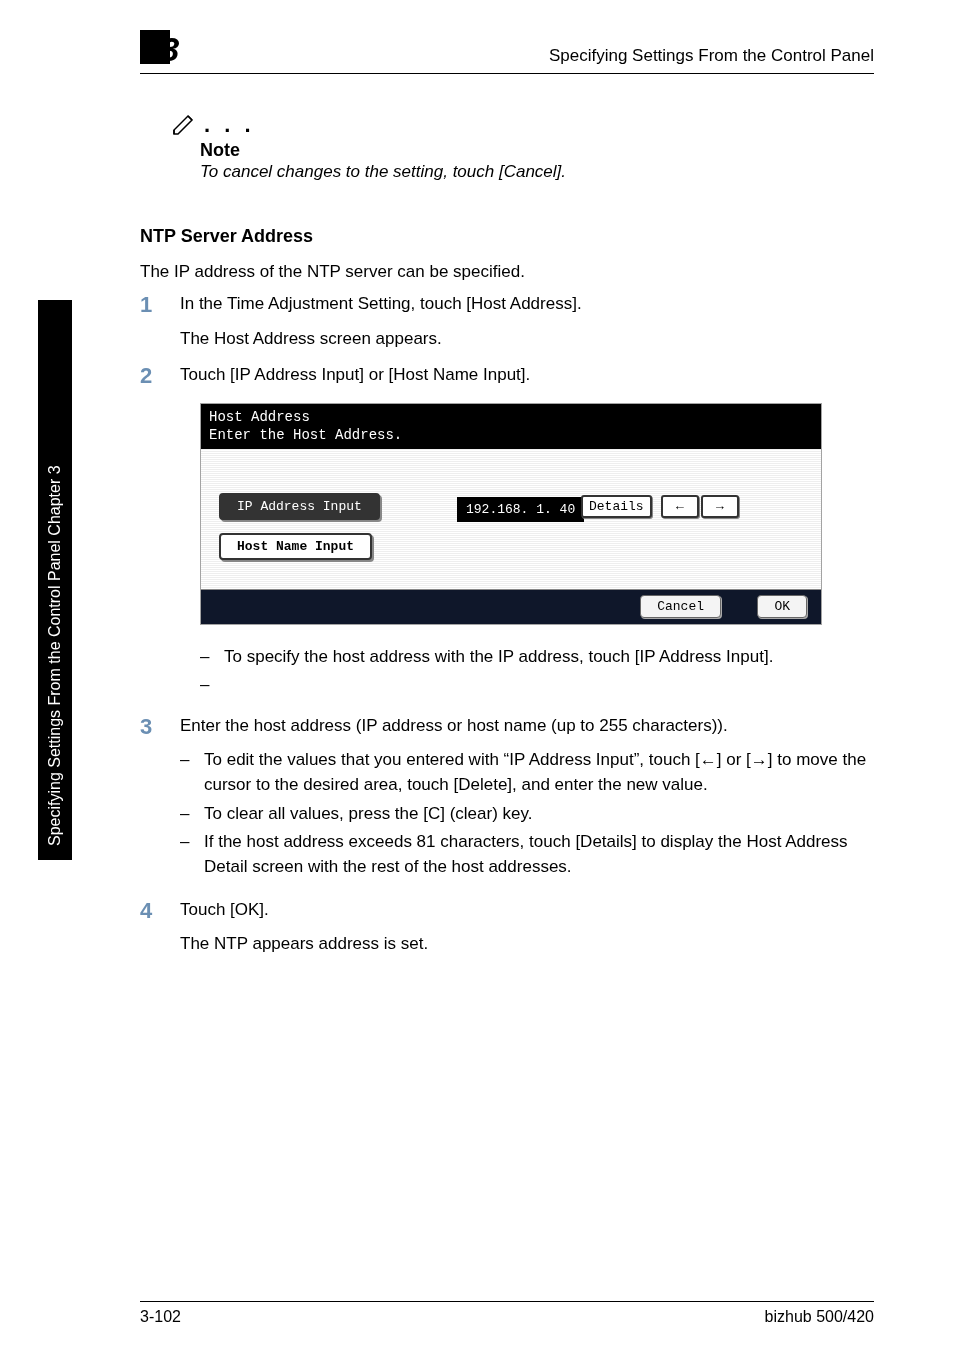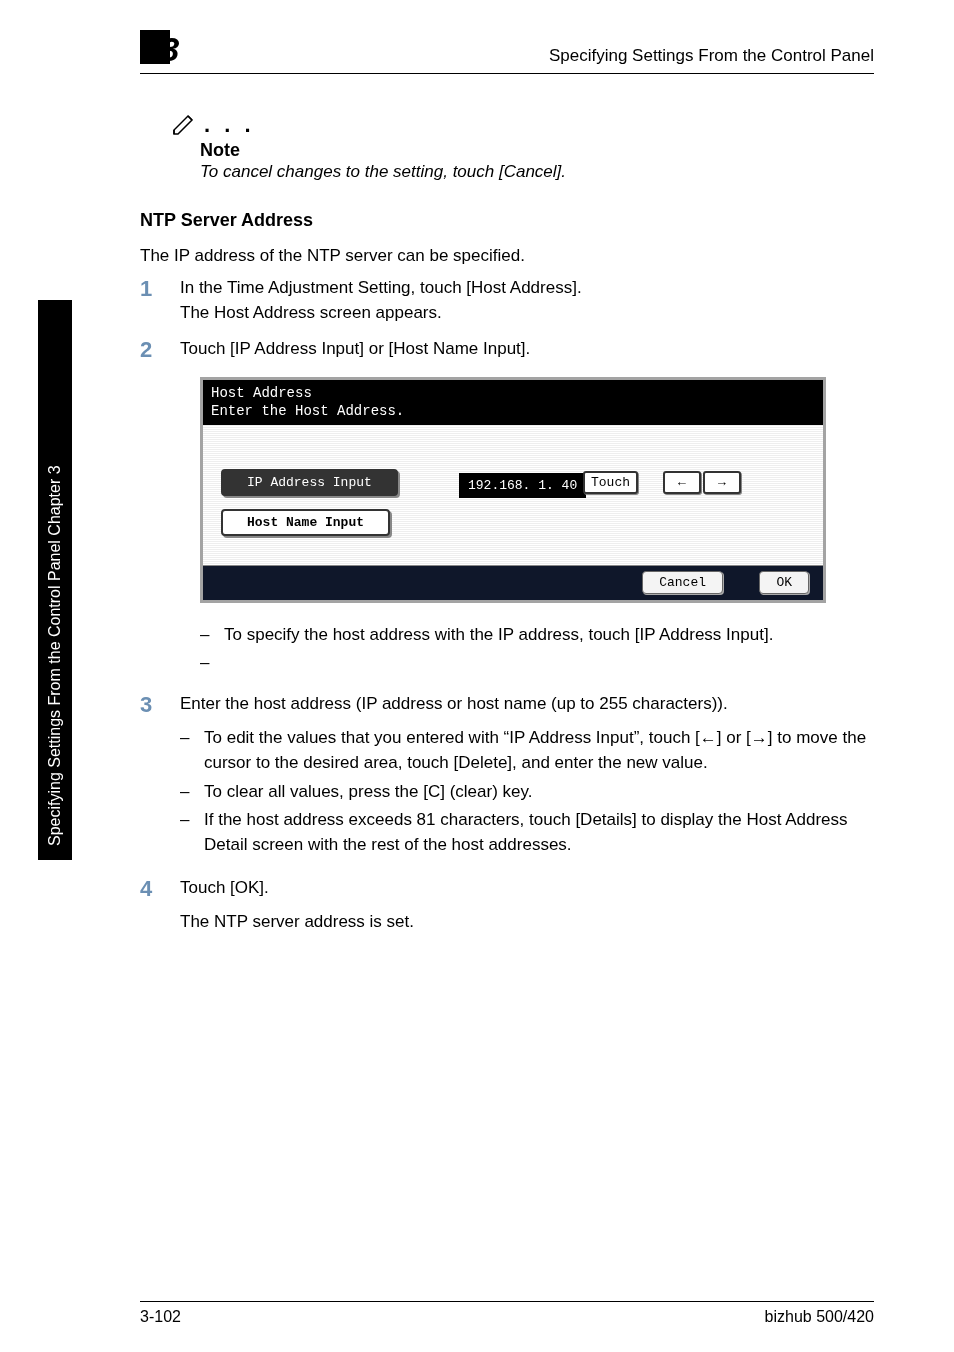--- a/index.html
+++ b/index.html
@@ -81,21 +81,21 @@
   .note-body {
     font-style: italic;
     font-size: 17px;
     margin-left: 60px;
     margin-right: 10px;
     line-height: 1.35;
   }
   .section-heading {
     font-weight: bold;
     font-size: 18px;
-    margin-top: 26px;
+    margin-top: 42px;
     margin-bottom: 14px;
   }
   .para {
     font-size: 17px;
     line-height: 1.35;
     margin-bottom: 8px;
   }
   .step {
     display: flex;
     margin-bottom: 12px;
@@ -121,21 +121,21 @@
     display:flex;
     margin-bottom:4px;
   }
   .bullets .dash {
     width: 24px;
     flex-shrink:0;
   }
   .screenshot {
     margin: 14px 0 20px 60px;
     width: 620px;
-    border: 3px solid #a3a3a3;
+    border: 1px solid #a3a3a3;
     background: #fff;
     font-family: "Courier New", monospace;
   }
   .ss-titlebar {
     background: #000;
     color: #fff;
     padding: 4px 8px;
     font-size: 14px;
     line-height: 1.3;
   }
@@ -144,21 +144,21 @@
     position: relative;
     background-image: repeating-linear-gradient(0deg,#fff,#fff 1px,#eee 1px,#eee 2px),
                       repeating-linear-gradient(90deg,#fff,#fff 1px,#eee 1px,#eee 2px);
     border-bottom:1px solid #888;
   }
   .ss-btn {
     position:absolute;
     border:2px solid #333;
     background:#fff;
     font-size:13px;
-    padding:4px 24px;
+    padding:4px 16px;
     border-radius:4px;
     box-shadow: 2px 2px 0 #888;
   }
   .ss-btn.dark {
     background:#333;
     color:#fff;
   }
   .ss-field {
     position:absolute;
     background:#000;
@@ -230,39 +230,39 @@
   <div class="note-heading">Note</div>
   <div class="note-body">To cancel changes to the setting, touch [Cancel].</div>
 
   <div class="section-heading">NTP Server Address</div>
   <div class="para">The IP address of the NTP server can be specified.</div>
 
   <div class="step">
     <div class="step-num">1</div>
     <div class="step-body">
       <div>In the Time Adjustment Setting, touch [Host Address].</div>
-      <div style="margin-top:0;">The Host Address screen appears.</div>
+      <div style="margin-top:10px;">The Host Address screen appears.</div>
     </div>
   </div>
 
   <div class="step">
     <div class="step-num">2</div>
     <div class="step-body">Touch [IP Address Input] or [Host Name Input].</div>
   </div>
 
   <div class="screenshot">
     <div class="ss-titlebar">
       <div>Host Address</div>
       <div>Enter the Host Address.</div>
     </div>
     <div class="ss-body">
       <div class="ss-btn dark" style="left:18px; top:44px;">IP Address Input</div>
       <div class="ss-btn" style="left:18px; top:84px;font-weight:bold;">Host Name Input</div>
       <div class="ss-field" style="left:240px; top:48px;">192.168.  1. 40</div>
-      <div class="ss-small" style="left:380px; top:46px;">Touch</div>
+      <div class="ss-small" style="left:380px; top:46px;">Details</div>
       <div class="ss-small" style="left:460px; top:46px; width:22px; text-align:center;">←</div>
       <div class="ss-small" style="left:500px; top:46px; width:22px; text-align:center;">→</div>
     </div>
     <div class="ss-footer">
       <div class="fbtn" style="right:100px;">Cancel</div>
       <div class="fbtn" style="right:14px;">OK</div>
     </div>
   </div>
 
   <div class="bullets">
@@ -293,21 +293,21 @@
             <span>If the host address exceeds 81 characters, touch [Details] to display the Host Address Detail screen with the rest of the host addresses.</span>
           </div>
       </div>
     </div>
   </div>
 
   <div class="step" style="margin-top:14px;">
     <div class="step-num">4</div>
     <div class="step-body">
       <div>Touch [OK].</div>
-      <div style="margin-top:10px;">The NTP server address is set.</div>
+      <div style="margin-top:10px;">The NTP appears address is set.</div>
     </div>
   </div>
 
   <div class="footer">
     <span>3-102</span>
     <span>bizhub 500/420</span>
   </div>
 
 </div>
 

